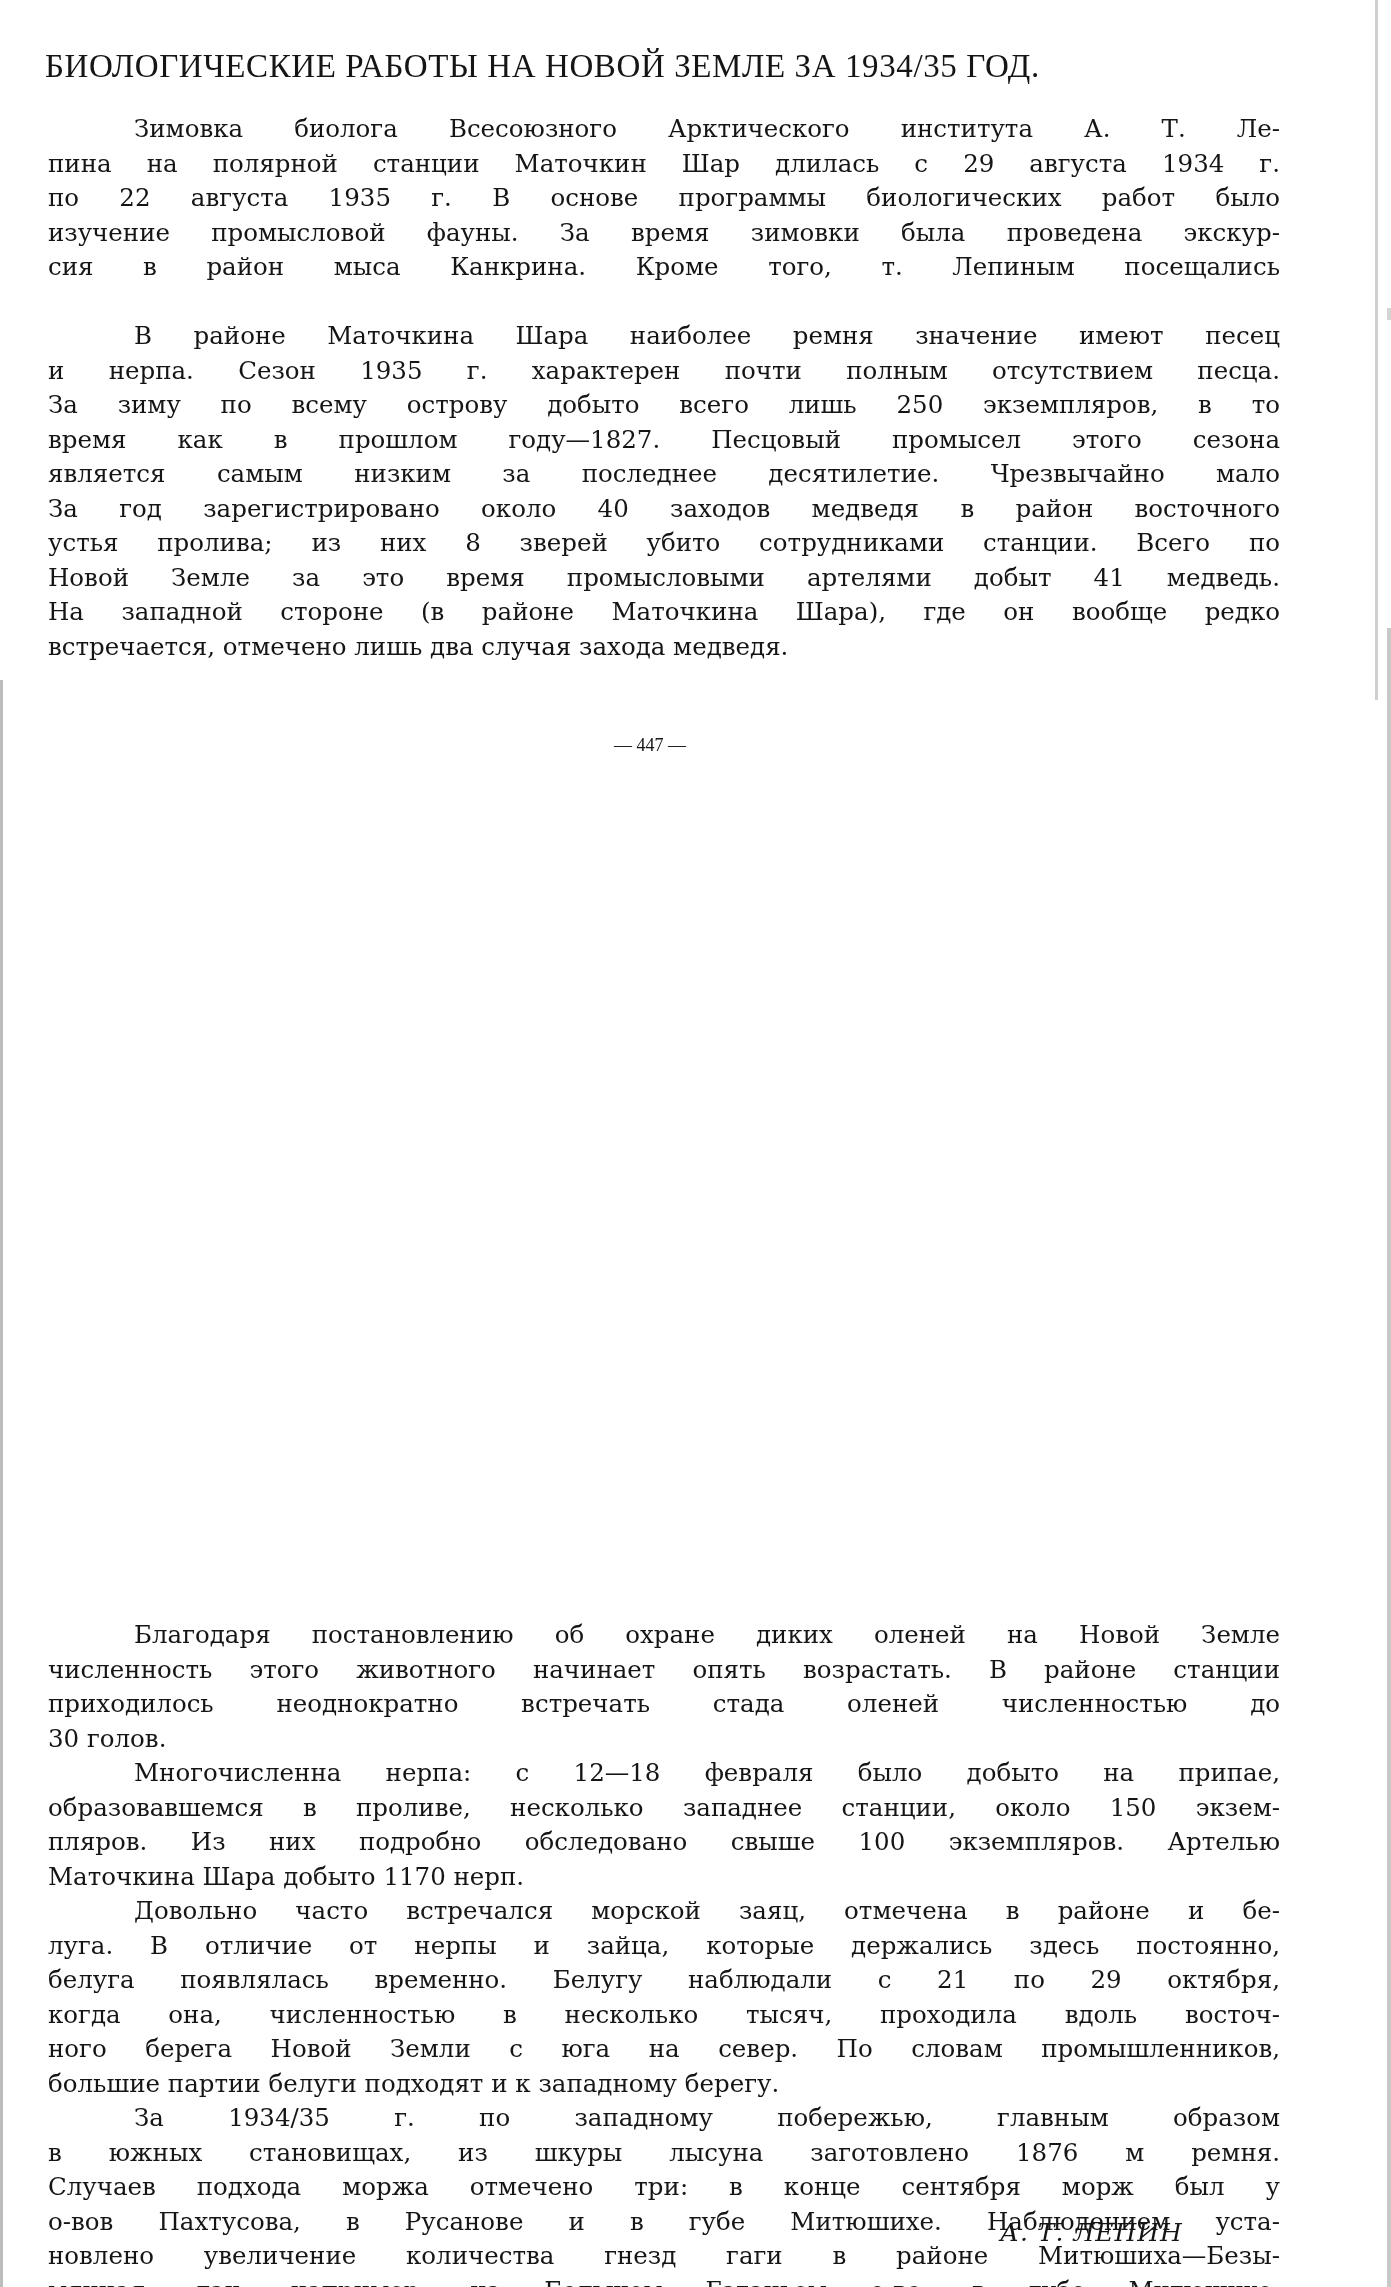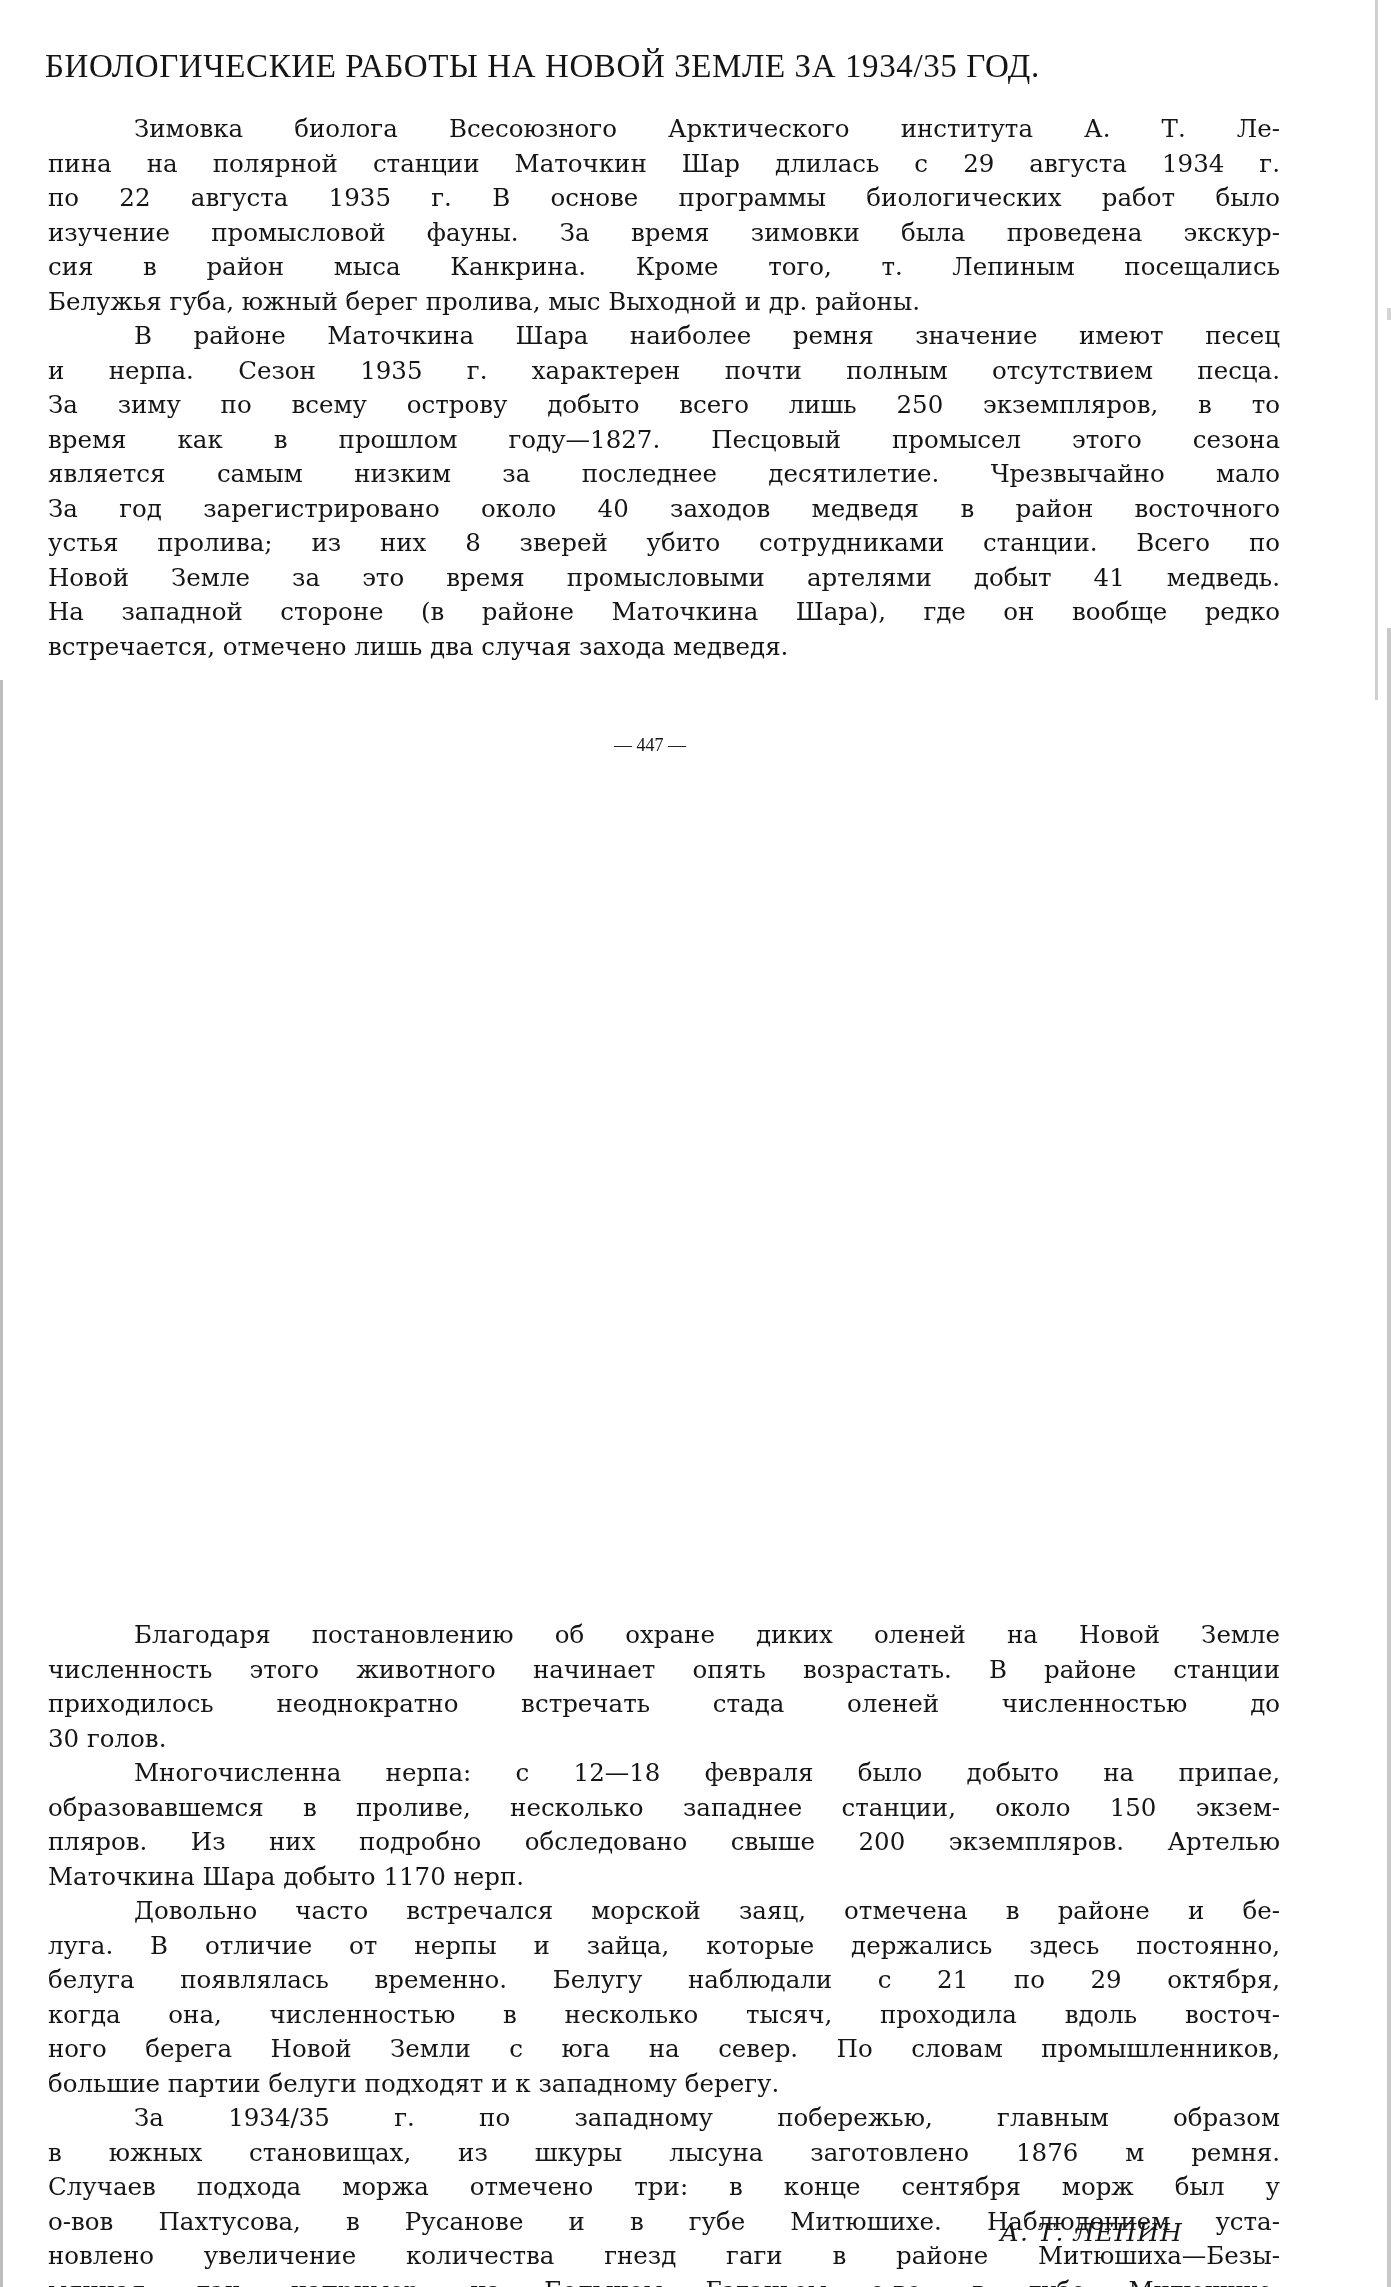--- a/index.html
+++ b/index.html
@@ -37,21 +37,20 @@
   <div class="mark-top-right"></div>
 
   <h1 class="title">Биологические работы на Новой Земле за 1934/35 год.</h1>
 
   <div class="block para-top1">
       <span class="line indent">Зимовка биолога Всесоюзного Арктического института А. Т. Ле-</span>
       <span class="line">пина на полярной станции Маточкин Шар длилась с 29 августа 1934 г.</span>
       <span class="line">по 22 августа 1935 г. В основе программы биологических работ было</span>
       <span class="line">изучение промысловой фауны. За время зимовки была проведена экскур-</span>
       <span class="line">сия в район мыса Канкрина. Кроме того, т. Лепиным посещались</span>
-      <span class="line last">Белужья губа, южный берег пролива, мыс Выходной и др. районы.</span>
     </div>
   <div class="block para-top2">
       <span class="line indent">В районе Маточкина Шара наиболее ремня значение имеют песец</span>
       <span class="line">и нерпа. Сезон 1935 г. характерен почти полным отсутствием песца.</span>
       <span class="line">За зиму по всему острову добыто всего лишь 250 экземпляров, в то</span>
       <span class="line">время как в прошлом году—1827. Песцовый промысел этого сезона</span>
       <span class="line">является самым низким за последнее десятилетие. Чрезвычайно мало</span>
       <span class="line">За год зарегистрировано около 40 заходов медведя в район восточного</span>
       <span class="line">устья пролива; из них 8 зверей убито сотрудниками станции. Всего по</span>
       <span class="line">Новой Земле за это время промысловыми артелями добыт 41 медведь.</span>
@@ -66,21 +65,21 @@
   <div class="block para-bottom">
       <div>
         <span class="line indent">Благодаря постановлению об охране диких оленей на Новой Земле</span>
         <span class="line">численность этого животного начинает опять возрастать. В районе станции</span>
         <span class="line">приходилось неоднократно встречать стада оленей численностью до</span>
         <span class="line last">30 голов.</span>
       </div>
       <div>
         <span class="line indent">Многочисленна нерпа: с 12—18 февраля было добыто на припае,</span>
         <span class="line">образовавшемся в проливе, несколько западнее станции, около 150 экзем-</span>
-        <span class="line">пляров. Из них подробно обследовано свыше 200 экземпляров. Артелью</span>
+        <span class="line">пляров. Из них подробно обследовано свыше 100 экземпляров. Артелью</span>
         <span class="line last">Маточкина Шара добыто 1170 нерп.</span>
       </div>
       <div>
         <span class="line indent">Довольно часто встречался морской заяц, отмечена в районе и бе-</span>
         <span class="line">луга. В отличие от нерпы и зайца, которые держались здесь постоянно,</span>
         <span class="line">белуга появлялась временно. Белугу наблюдали с 21 по 29 октября,</span>
         <span class="line">когда она, численностью в несколько тысяч, проходила вдоль восточ-</span>
         <span class="line">ного берега Новой Земли с юга на север. По словам промышленников,</span>
         <span class="line last">большие партии белуги подходят и к западному берегу.</span>
       </div>

